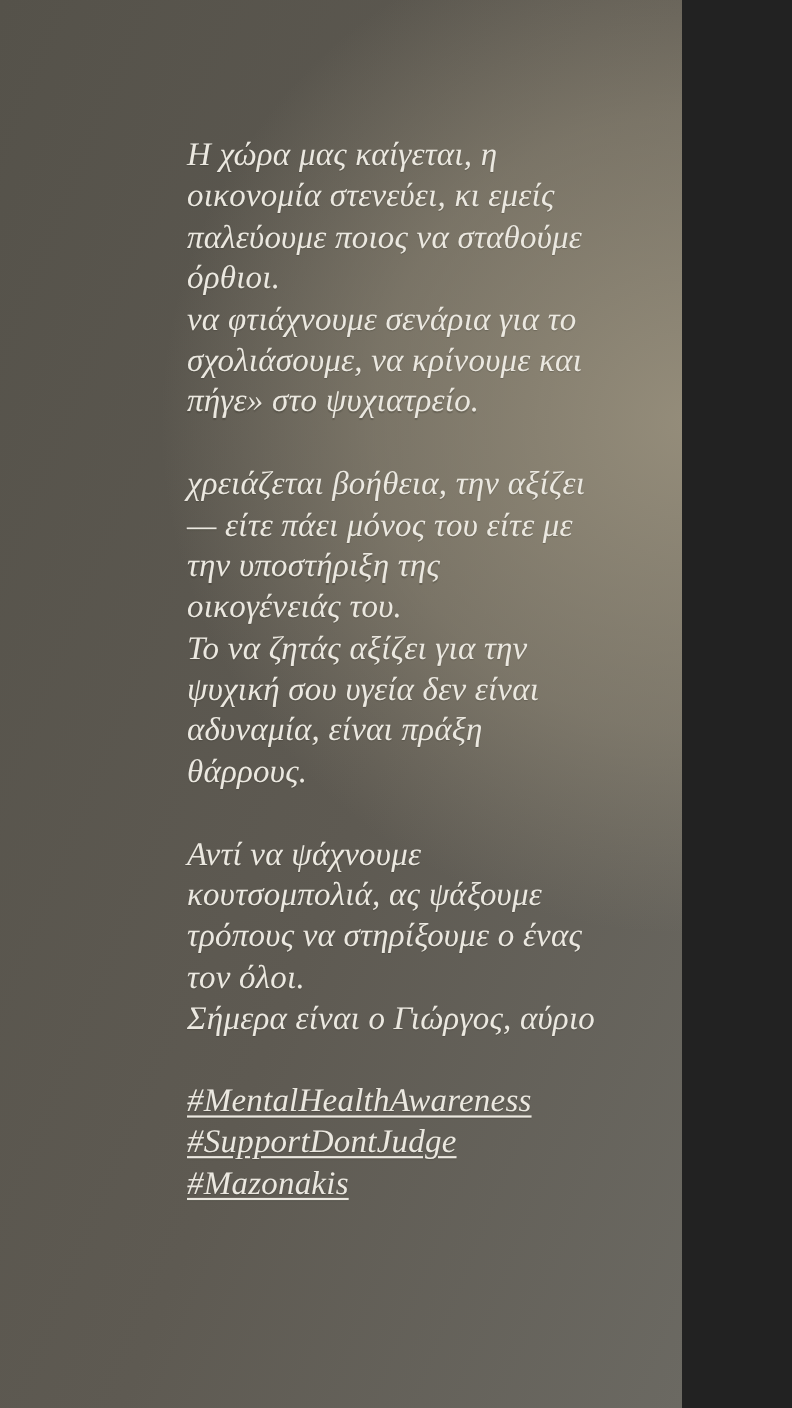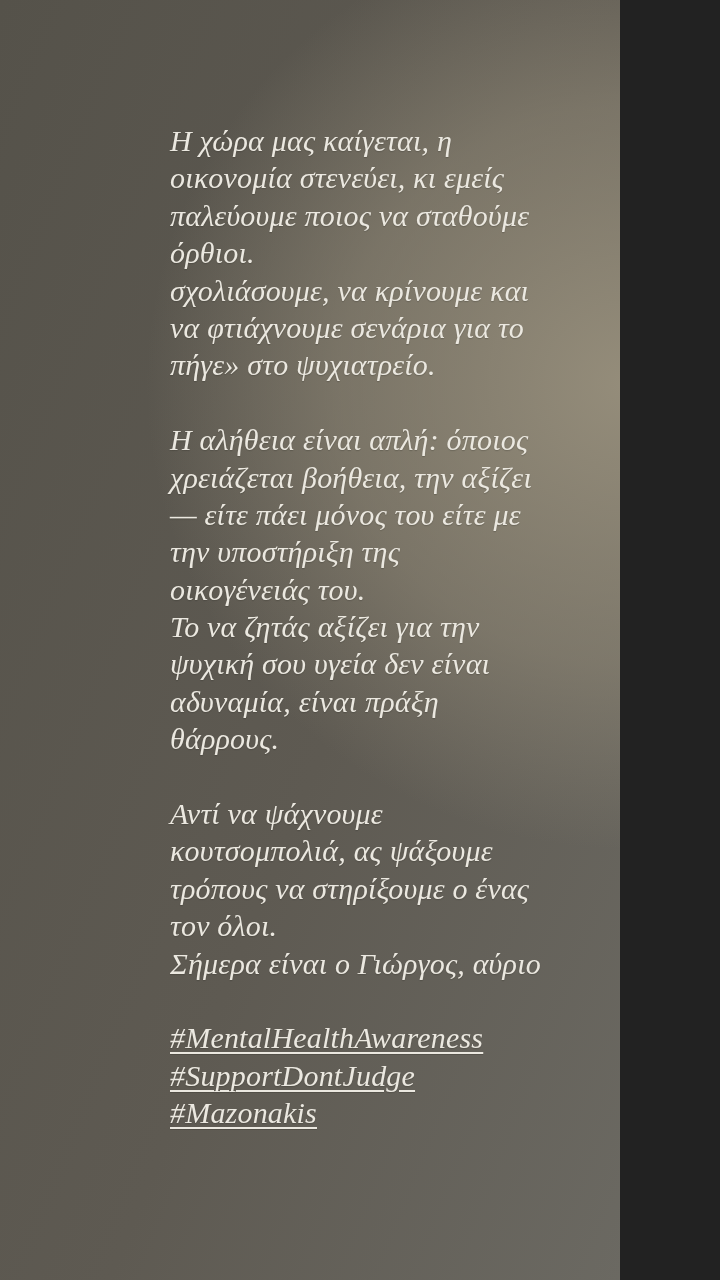--- a/index.html
+++ b/index.html
@@ -49,25 +49,24 @@
 </style>
 </head>
 <body>
 
 <div class="canvas">
   <div class="text-block" id="text-block">
       <div class="line">Η χώρα μας καίγεται, η</div>
       <div class="line">οικονομία στενεύει, κι εμείς</div>
       <div class="line">παλεύουμε ποιος να σταθούμε</div>
       <div class="line">όρθιοι.</div>
+      <div class="line">να φτιάχνουμε σενάρια για το</div>
       <div class="line">σχολιάσουμε, να κρίνουμε και</div>
-      <div class="line">να φτιάχνουμε σενάρια για το</div>
       <div class="line">πήγε» στο ψυχιατρείο.</div>
       <div class="blank-line"></div>
-      <div class="line">Η αλήθεια είναι απλή: όποιος</div>
       <div class="line">χρειάζεται βοήθεια, την αξίζει</div>
       <div class="line">— είτε πάει μόνος του είτε με</div>
       <div class="line">την υποστήριξη της</div>
       <div class="line">οικογένειάς του.</div>
       <div class="line">Το να ζητάς αξίζει για την</div>
       <div class="line">ψυχική σου υγεία δεν είναι</div>
       <div class="line">αδυναμία, είναι πράξη</div>
       <div class="line">θάρρους.</div>
       <div class="blank-line"></div>
       <div class="line">Αντί να ψάχνουμε</div>

